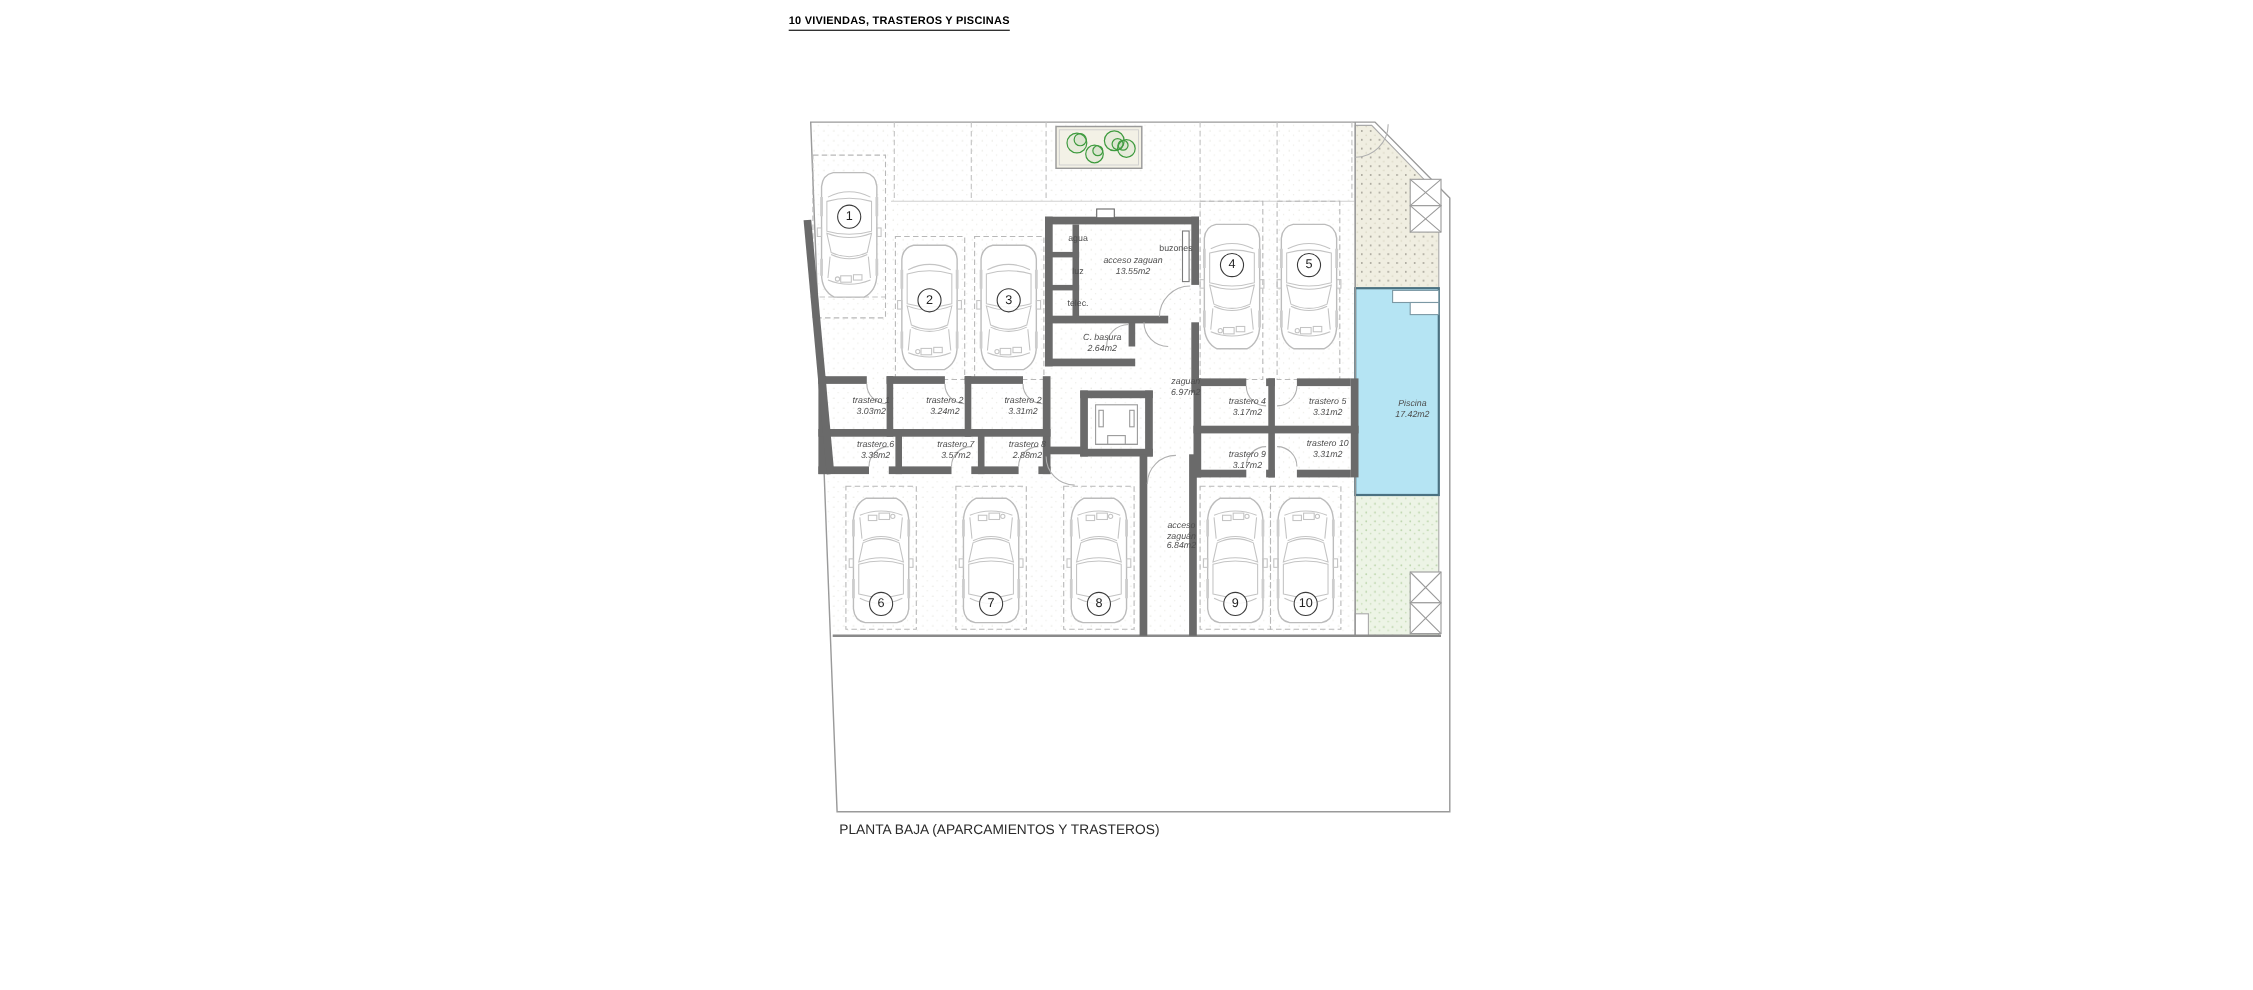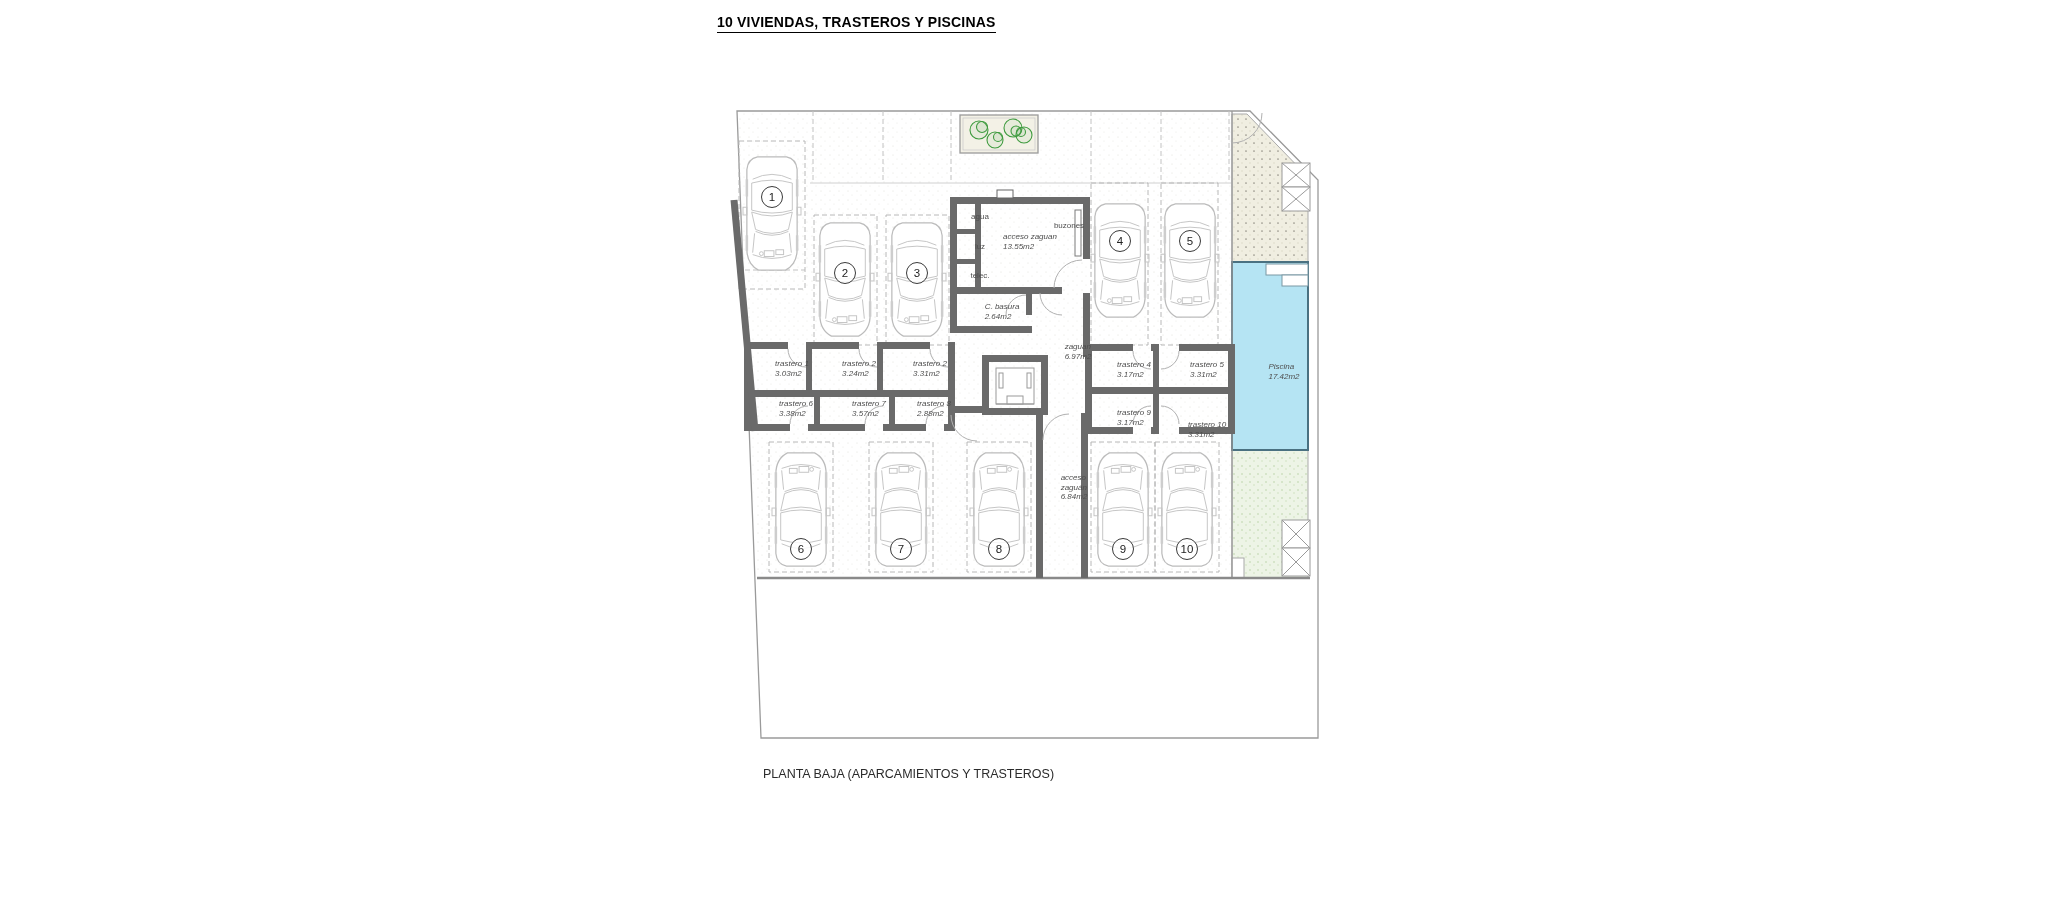--- a/index.html
+++ b/index.html
@@ -1,22 +1,22 @@
 <!DOCTYPE html>
 <html><head>
 <meta charset="utf-8">
 <style>
   html,body{margin:0;padding:0;background:#ffffff;}
   .page{position:relative;width:2048px;height:900px;background:#ffffff;overflow:hidden;
         font-family:"Liberation Sans",sans-serif;color:#333;}
-  .title{position:absolute;left:717px;top:14px;font-size:14px;font-weight:bold;color:#000;
+  .title{position:absolute;left:717px;top:14px;font-size:10px;font-weight:bold;color:#000;
          border-bottom:1.6px solid #000;padding-bottom:2px;letter-spacing:.2px;white-space:nowrap;}
-  .caption{position:absolute;left:763px;top:747px;font-size:12.5px;color:#2b2b2b;white-space:nowrap;margin-top:20px;}
+  .caption{position:absolute;left:763px;top:747px;font-size:12.5px;color:#2b2b2b;white-space:nowrap;}
   .plansvg{position:absolute;left:715px;top:100px;}
-  .lbl{position:absolute;transform:translate(-50%,-50%);text-align:left;font-size:8px;
+  .lbl{position:absolute;transform:translate(-50%,-50%);text-align:center;font-size:8px;
        line-height:1.2;color:#4e4e4e;white-space:nowrap;padding-left:28px;}
   .lbl span{display:block;font-style:italic;}
   .pnum{position:absolute;width:22px;height:22px;border:1.3px solid #3a3a3a;border-radius:50%;
         background:rgba(255,255,255,.85);display:flex;align-items:center;justify-content:center;
         font-size:11.5px;color:#222;box-sizing:border-box;}
 </style>
 </head>
 <body>
 
 <div class="page">
@@ -293,19 +293,19 @@
       <span>3.57m2</span>
     </div>
   <div class="lbl" style="left:920px;top:409px">
       <span>trastero 8</span>
       <span>2.88m2</span>
     </div>
   <div class="lbl" style="left:1120px;top:418px">
       <span>trastero 9</span>
       <span>3.17m2</span>
     </div>
-  <div class="lbl" style="left:1193px;top:430px">
+  <div class="lbl" style="left:1193px;top:408px">
       <span>trastero 10</span>
       <span>3.31m2</span>
     </div>
 
   <div class="caption">PLANTA BAJA (APARCAMIENTOS Y TRASTEROS)</div>
 </div>
 
 </body></html>

